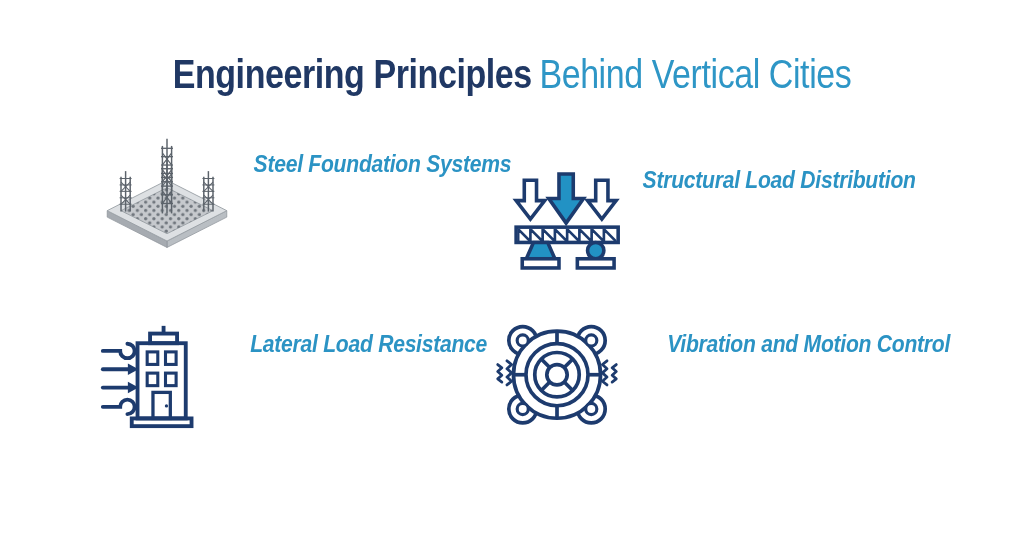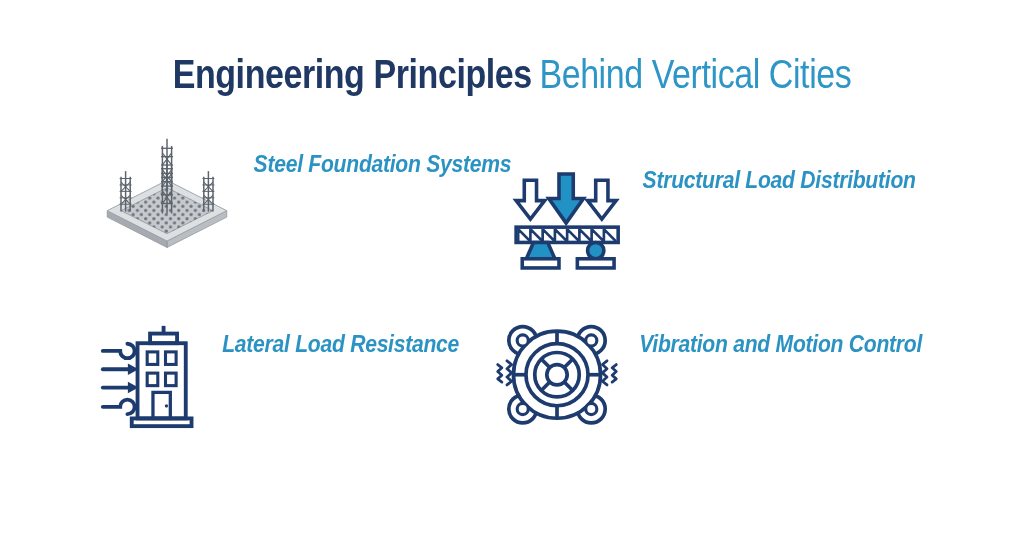--- a/index.html
+++ b/index.html
@@ -28,21 +28,21 @@
   .grid {
     display: grid;
     grid-template-columns: 396px 396px;
     width: 792px;
     margin: 42px 0 0 98px;
   }
   .card {
     display: flex;
     align-items: flex-start;
   }
-  .card.row2 { margin-top: 32px; }
+  .card.row2 { margin-top: 32px; gap: 28px; }
   .icon-box {
     height: 116px;
     display: flex;
     align-items: flex-end;
     justify-content: center;
   }
   .card.row2 .icon-box { height: 112px; }
   .card-label {
     margin-top: 12px;
     font-size: 24px;

